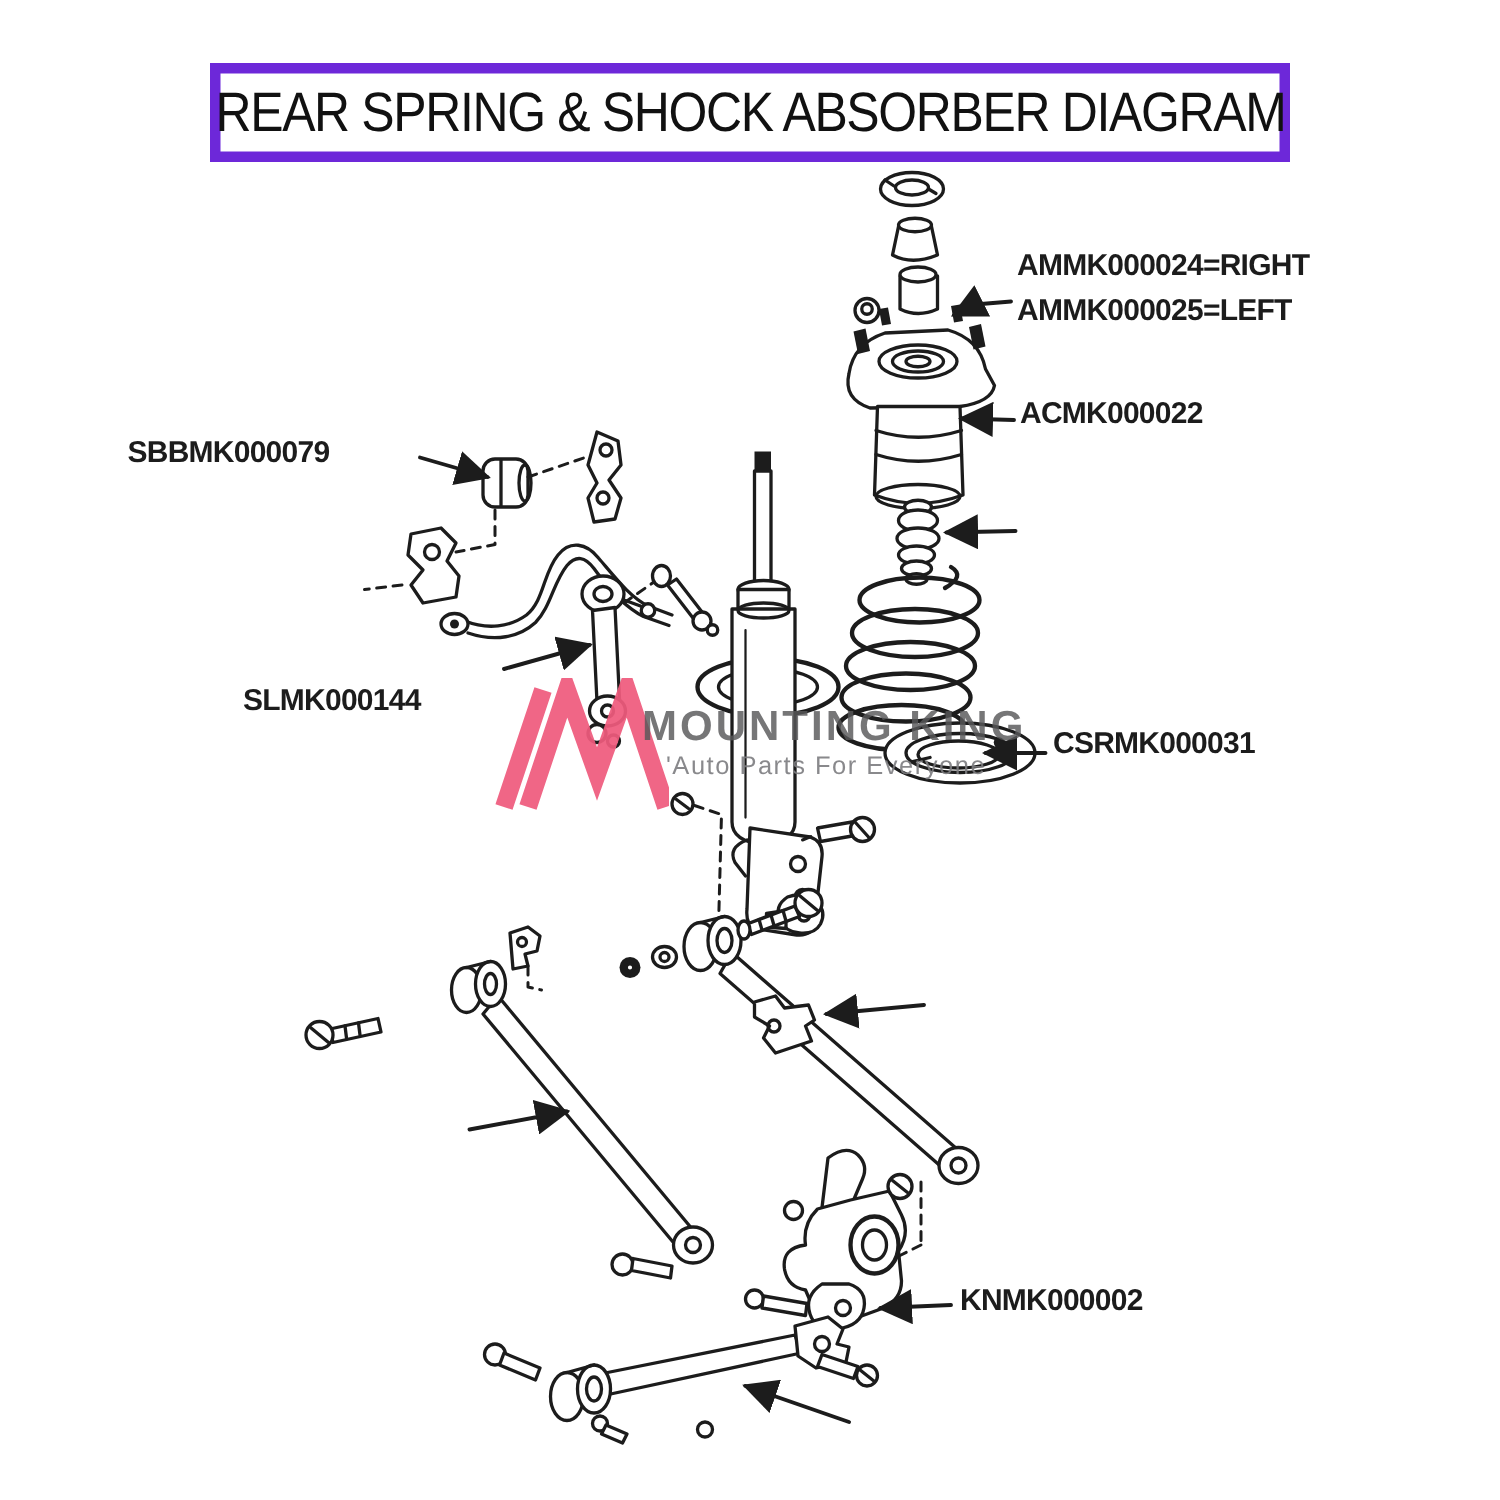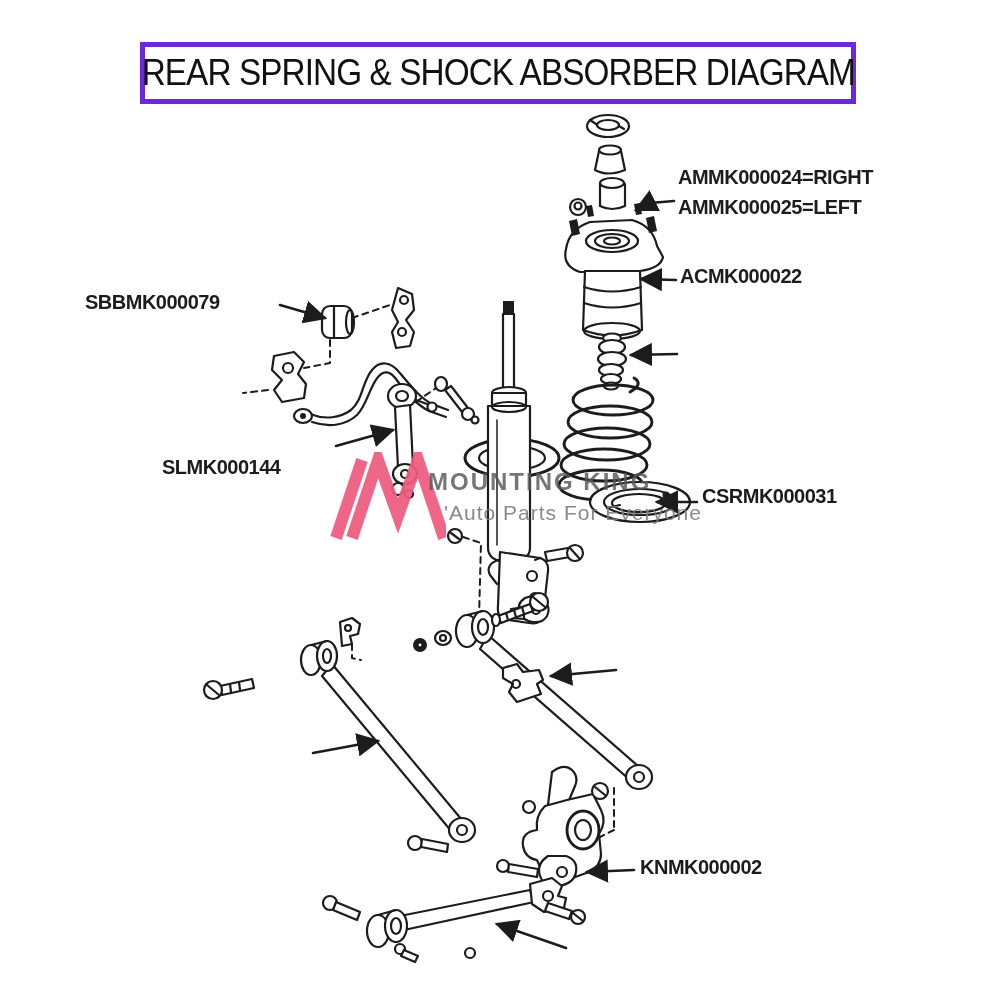--- a/index.html
+++ b/index.html
@@ -16,45 +16,45 @@
   #art .wfill { fill:#ffffff; }
   #art .dark  { fill:var(--line,#1c1c1c); stroke:none; }
   #art .dash  { stroke-dasharray:6 5; stroke-width:2; }
   #art .thick { stroke-width:2.9; }
   #art .thin  { stroke-width:1.5; }
   #art .arrow { stroke-width:2.6; marker-end:url(#arrowhead); }
   #art marker path { fill:var(--line,#1c1c1c); stroke:none; }
 
   .title-box {
     position:absolute; left:140px; top:42px; width:706px; height:52px;
-    border:5px solid #6d28d9; background:#fff; z-index:4;
+    border:7px solid #6d28d9; background:#fff; z-index:4;
     display:flex; align-items:center; justify-content:center;
   }
   .title-box span {
     font-size:37px; font-weight:400; color:#111; white-space:nowrap;
     transform:scaleX(0.9); letter-spacing:-1px;
   }
 
   .part-label {
     position:absolute; z-index:3; font-size:20px; color:var(--label,#1c1c1c);
     white-space:nowrap; letter-spacing:-0.5px;font-weight:bold;
   }
   .part-label.highlight { color:var(--highlight,#f63b17); }
 
   .logo {
     position:absolute; left:0; top:0; z-index:2; pointer-events:none;
   }
   .logo-mark { position:absolute; left:326px; top:452px; opacity:0.93; }
   .logo-name {
-    position:absolute; left:428px; top:468px; font-size:24px; font-weight:700;
+    position:absolute; left:428px; top:468px; font-size:28px; font-weight:700;
     letter-spacing:2px; color:var(--logo-gray,#58585a); opacity:0.82;
     white-space:nowrap;
   }
   .logo-tagline {
-    position:absolute; left:444px; top:501px; font-size:21px;
+    position:absolute; left:444px; top:501px; font-size:17px;
     letter-spacing:1px; color:var(--tagline-gray,#7d7d80); opacity:0.9;
     white-space:nowrap;
   }
 </style>
 </head>
 <body>
 
 <div class="stage">
 
   <svg id="art" width="1000" height="1000" viewBox="0 0 1000 1000">

